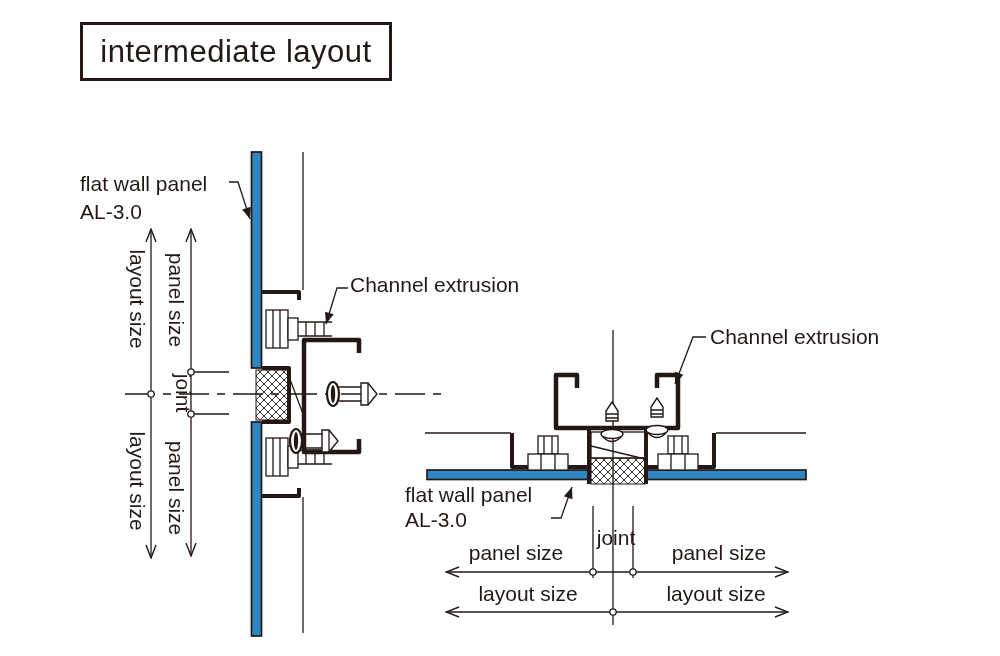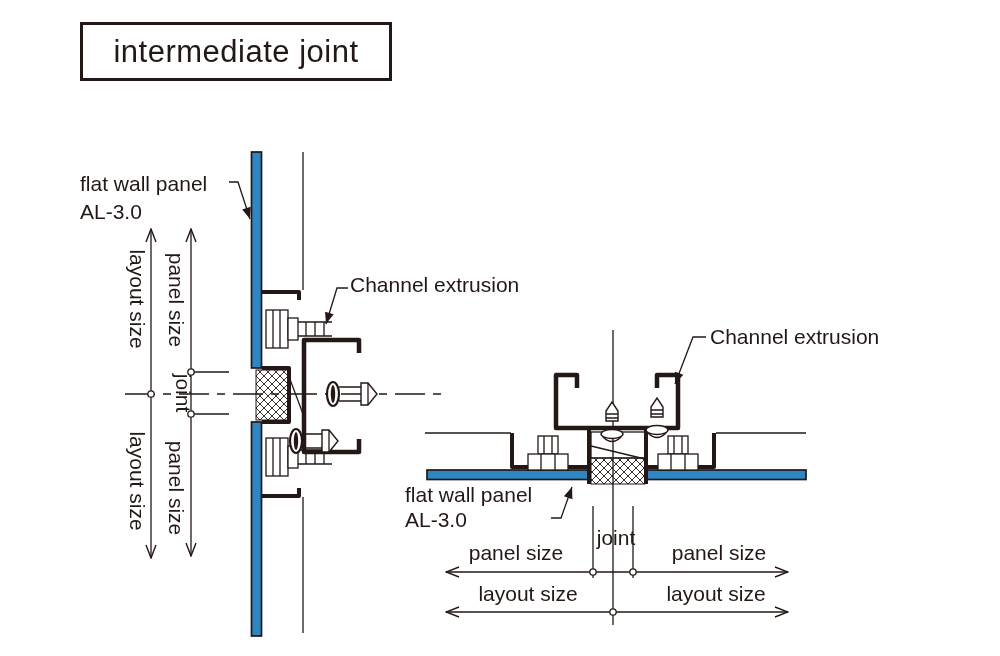--- a/index.html
+++ b/index.html
@@ -17,21 +17,21 @@
   .blue{fill:#2E86C2;stroke:#231815;stroke-width:1.7;}
   .node{fill:#ffffff;stroke:#231815;stroke-width:1.3;}
   .whitefill{fill:#ffffff;stroke:#231815;stroke-width:1.4;}
 </style>
 </head>
 <body>
 
 <div class="canvas">
 
   <div class="title-box">
-    <span>intermediate joint</span>
+    <span>intermediate layout</span>
   </div>
 
   <svg width="1000" height="656" viewBox="0 0 1000 656">
     <defs>
       <pattern id="xh" width="8" height="8" patternUnits="userSpaceOnUse">
         <path d="M0,8 L8,0 M0,0 L8,8" stroke="#231815" stroke-width="0.9" fill="none"></path>
       </pattern>
       <marker id="arr" markerUnits="userSpaceOnUse" markerWidth="16" markerHeight="12" viewBox="0 0 16 12" refX="15" refY="6" orient="auto-start-reverse">
         <path d="M2,1 L15,6 L2,11" fill="none" stroke="#231815" stroke-width="1.4"></path>
       </marker>

